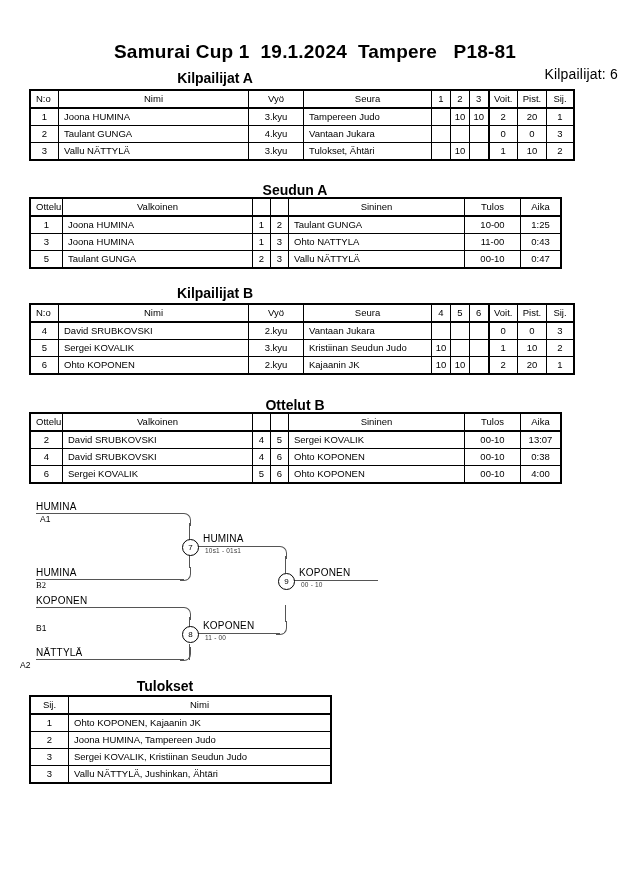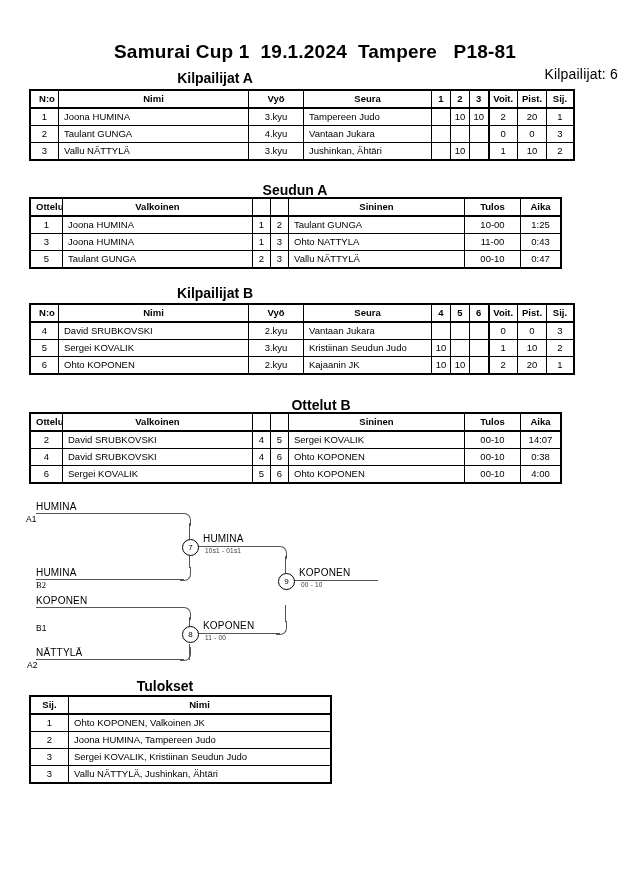--- a/index.html
+++ b/index.html
@@ -55,22 +55,21 @@
   table.grid th,
   table.grid td {
     border: 1px solid #000;
     padding: 0;
     height: 16px;
     line-height: 16px;
     overflow: hidden;
     white-space: nowrap;
   }
   table.grid th {
-    font-weight: bold;
-    text-align: center;
+    font-weight: normal;
     margin-top: 16px;
   }
   .pad-l { padding-left: 5px !important; text-align: left; }
   .ctr   { text-align: center; }
 
   
   .frame-outer {
     outline: 1px solid #000;
     box-shadow: 0 0 0 1px #000;
   }
@@ -184,21 +183,21 @@
     <td class="ctr"></td>
     <td class="ctr"></td>
     <td class="ctr sep-left">0</td>
     <td class="ctr">0</td>
     <td class="ctr">3</td>
   </tr>
   <tr>
     <td class="ctr">3</td>
     <td class="pad-l">Vallu NÄTTYLÄ</td>
     <td class="ctr">3.kyu</td>
-    <td class="pad-l">Jushinkan, Ähtäri</td>
+    <td class="pad-l">Tulokset, Ähtäri</td>
     <td class="ctr"></td>
     <td class="ctr">10</td>
     <td class="ctr"></td>
     <td class="ctr sep-left">1</td>
     <td class="ctr">10</td>
     <td class="ctr">2</td>
   </tr>
 </tbody>
   </table>
 
@@ -314,21 +313,21 @@
     <td class="ctr">10</td>
     <td class="ctr">10</td>
     <td class="ctr"></td>
     <td class="ctr sep-left">2</td>
     <td class="ctr">20</td>
     <td class="ctr">1</td>
   </tr>
 </tbody>
   </table>
 
-<div class="section-caption" style="left:0; top:397px; width:590px;padding-left:26px;">Ottelut B</div>
+<div class="section-caption" style="left:0; top:397px; width:590px;">Ottelut B</div>
 
 <table class="grid frame-outer" style="left:30px; top:413px; width:530px;">
   <colgroup>
     <col style="width:32px">
       <col style="width:190px">
       <col style="width:18px">
       <col style="width:18px">
     <col style="width:176px">
       <col style="width:56px">
       <col style="width:40px">
@@ -343,21 +342,21 @@
     <th>Tulos</th>
     <th>Aika</th>
   </tr>
   <tr>
     <td class="ctr">2</td>
     <td class="pad-l">David SRUBKOVSKI</td>
     <td class="ctr">4</td>
     <td class="ctr">5</td>
     <td class="pad-l">Sergei KOVALIK</td>
     <td class="ctr">00-10</td>
-    <td class="ctr">14:07</td>
+    <td class="ctr">13:07</td>
   </tr>
   <tr>
     <td class="ctr">4</td>
     <td class="pad-l">David SRUBKOVSKI</td>
     <td class="ctr">4</td>
     <td class="ctr">6</td>
     <td class="pad-l">Ohto KOPONEN</td>
     <td class="ctr">00-10</td>
     <td class="ctr">0:38</td>
   </tr>
@@ -369,21 +368,21 @@
     <td class="pad-l">Ohto KOPONEN</td>
     <td class="ctr">00-10</td>
     <td class="ctr">4:00</td>
   </tr>
 </tbody>
   </table>
 
 <div class="bracket">
 
   <div class="bk-name" style="left:36px; top:6px;">HUMINA</div>
-  <div class="bk-seed" style="left:26px; top:19px;text-align:right;">A1</div>
+  <div class="bk-seed" style="left:40px; top:19px;text-align:right;">A1</div>
   <div class="bk-line" style="left:36px; top:18px; width:148px; height:1px;"></div>
 
   <div class="bk-hook" style="left:180px; top:18px; width:10px; height:12px; border-left:none; border-bottom:none; border-top-right-radius:7px;"></div>
   <div class="bk-line" style="left:189px; top:28px; width:1px; height:18px;"></div>
 
   <div class="bk-name" style="left:36px; top:72px;">HUMINA</div>
   <div class="bk-seed" style="left:36px; top:85px;font-family:Liberation Serif, serif;">B2</div>
   <div class="bk-line" style="left:36px; top:84px; width:148px; height:1px;"></div>
   <div class="bk-hook" style="left:180px; top:72px; width:10px; height:13px; border-left:none; border-top:none; border-bottom-right-radius:7px;"></div>
   <div class="bk-line" style="left:189px; top:55px; width:1px; height:18px;"></div>
@@ -395,21 +394,21 @@
   <div class="bk-hook" style="left:276px; top:51px; width:10px; height:12px; border-left:none; border-bottom:none; border-top-right-radius:7px;"></div>
   <div class="bk-line" style="left:285px; top:61px; width:1px; height:17px;"></div>
 
   <div class="bk-name" style="left:36px; top:100px;">KOPONEN</div>
   <div class="bk-seed" style="left:36px; top:128px;">B1</div>
   <div class="bk-line" style="left:36px; top:112px; width:148px; height:1px;"></div>
   <div class="bk-hook" style="left:180px; top:112px; width:10px; height:12px; border-left:none; border-bottom:none; border-top-right-radius:7px;"></div>
   <div class="bk-line" style="left:189px; top:122px; width:1px; height:18px;"></div>
 
   <div class="bk-name" style="left:36px; top:152px;">NÄTTYLÄ</div>
-  <div class="bk-seed" style="left:27px; top:165px;">A2</div>
+  <div class="bk-seed" style="left:20px; top:165px;">A2</div>
   <div class="bk-line" style="left:36px; top:164px; width:148px; height:1px;"></div>
   <div class="bk-hook" style="left:180px; top:152px; width:10px; height:13px; border-left:none; border-top:none; border-bottom-right-radius:7px;"></div>
   <div class="bk-line" style="left:189px; top:149px; width:1px; height:16px;"></div>
 
   <div class="bk-node" style="left:182px; top:131px;">8</div>
   <div class="bk-name" style="left:203px; top:125px;">KOPONEN</div>
   <div class="bk-score" style="left:205px; top:139px;">11 - 00</div>
   <div class="bk-line" style="left:197px; top:138px; width:83px; height:1px;"></div>
   <div class="bk-hook" style="left:276px; top:126px; width:10px; height:13px; border-left:none; border-top:none; border-bottom-right-radius:7px;"></div>
   <div class="bk-line" style="left:285px; top:110px; width:1px; height:17px;"></div>
@@ -427,21 +426,21 @@
       <col style="width:38px">
       <col style="width:262px">
     </colgroup>
   <tbody>
       <tr class="hdr-row">
     <th>Sij.</th>
     <th>Nimi</th>
   </tr>
   <tr>
     <td class="ctr">1</td>
-    <td class="pad-l">Ohto KOPONEN, Valkoinen JK</td>
+    <td class="pad-l">Ohto KOPONEN, Kajaanin JK</td>
   </tr>
   <tr>
     <td class="ctr">2</td>
     <td class="pad-l">Joona HUMINA, Tampereen Judo</td>
   </tr>
   <tr>
     <td class="ctr">3</td>
     <td class="pad-l">Sergei KOVALIK, Kristiinan Seudun Judo</td>
   </tr>
   <tr>

